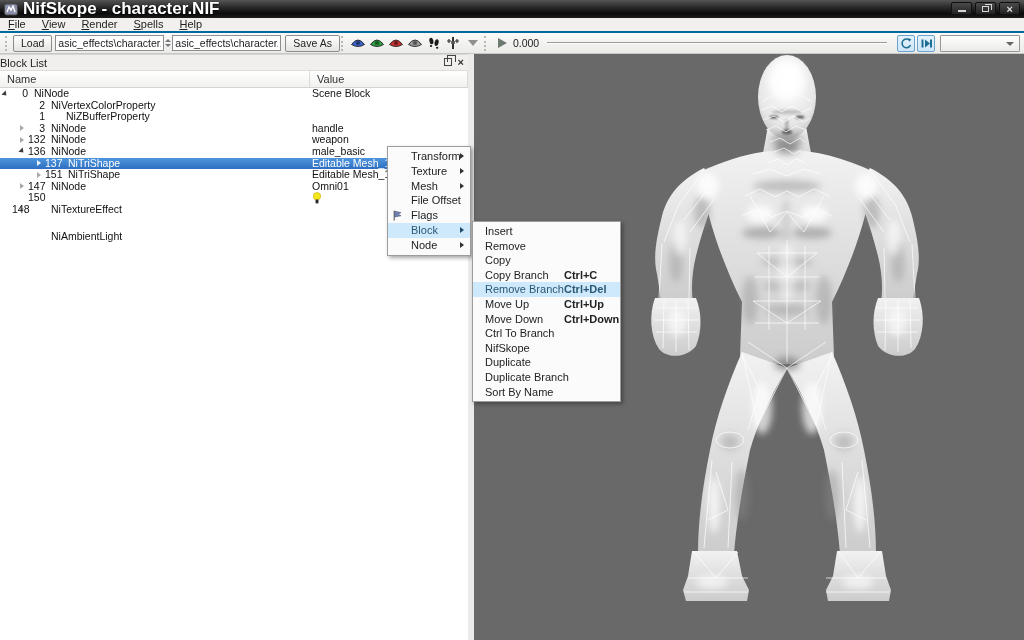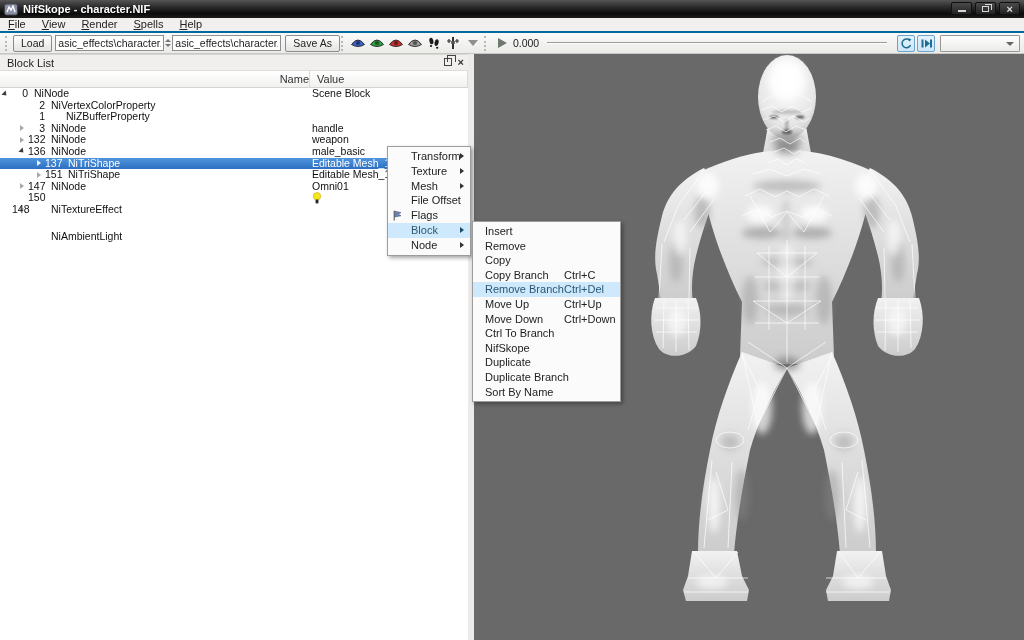--- a/index.html
+++ b/index.html
@@ -4,21 +4,21 @@
 <style>
   * { margin:0; padding:0; box-sizing:border-box; }
   html,body { width:1024px; height:640px; overflow:hidden; }
   body { font-family:"Liberation Sans","DejaVu Sans",sans-serif; font-size:11px; color:#222; background:#696969; }
   #window { position:relative; width:1024px; height:640px; overflow:hidden; background:#f0efed; }
 
   
   .titlebar { position:absolute; left:0; top:0; width:100%; height:18px;
     background:linear-gradient(180deg,#555 0%,#2a2a2a 40%,#0c0c0c 75%,#1c1c1c 100%);
     display:flex; align-items:center; padding-left:4px; }
-  .titlebar .title { color:#fff; font-weight:bold; font-size:11px; margin-left:5px; text-shadow:0 1px 2px #000; }
+  .titlebar .title { color:#fff; font-weight:bold; font-size:17px; margin-left:5px; text-shadow:0 1px 2px #000; }
   .app-icon { width:14px; height:13px; display:inline-block; }
   .winbtns { position:absolute; right:4px; top:2px; display:flex; gap:3px; }
   .wbtn { width:21px; height:13px; display:flex; align-items:center; justify-content:center;
     background:linear-gradient(#4a4a4a,#222); border:1px solid #111; border-radius:2px; cursor:default; }
   .glyph-min { width:8px; height:2px; background:#d5d5d5; margin-top:5px; }
   .glyph-restore { width:7px; height:6px; border:1px solid #d5d5d5; position:relative; }
   .glyph-restore:before { content:""; position:absolute; left:2px; top:-3px; width:6px; height:5px; border:1px solid #d5d5d5; border-bottom:none; border-left:none; }
   .glyph-close { color:#e0e0e0; font-size:11px; font-weight:bold; line-height:10px; }
 
   
@@ -45,29 +45,29 @@
   .time { font-size:10.5px; color:#222; margin:0 8px 0 2px; }
   .slider-track { flex:1; height:2px; background:#9c9c9a; border-bottom:1px solid #fdfdfd; margin-right:8px; }
   .toggle-btn { width:18px; height:17px; border:1px solid #69a3cf; background:linear-gradient(#e4f2fc,#cfe6f7);
     border-radius:2px; display:flex; align-items:center; justify-content:center; margin-left:2px; }
   .combo { width:80px; height:17px; border:1px solid #979797; background:linear-gradient(#ffffff,#ebebe9); position:relative; margin-left:5px; border-radius:1px; }
   .combo-arrow { position:absolute; right:5px; top:6px; width:0; height:0; border-left:4px solid transparent; border-right:4px solid transparent; border-top:4px solid #666; }
 
   
   .main { position:absolute; left:0; top:54px; width:1024px; height:586px; }
   .dock { position:absolute; left:0; top:0; width:468px; height:586px; background:#fff; border-top:1px solid #d7d7d5; }
-  .dock-title { height:16px; background:#f0efed; display:flex; align-items:center; padding-left:7px; color:#222; border-bottom:1px solid #dcdcda; position:relative; }
+  .dock-title { height:16px; background:#f0efed; display:flex; align-items:center; color:#222; border-bottom:1px solid #dcdcda; position:relative; }
   .dock-btns { position:absolute; right:4px; top:2px; display:flex; gap:6px; align-items:center; }
   .float-icon { width:8px; height:8px; border:1px solid #444; position:relative; background:#f0efed; }
   .float-icon:before { content:""; position:absolute; left:2px; top:-4px; width:7px; height:6px; border:1px solid #444; border-bottom:none; }
   .close-icon { font-size:11px; font-weight:bold; color:#333; line-height:10px; }
   .cols { height:17px; position:relative; }
   .col { position:absolute; top:0; height:17px; line-height:16px; padding-left:7px; color:#333;
     background:linear-gradient(#ffffff,#f1f1ef); border-right:1px solid #dbdbd9; border-bottom:1px solid #d4d4d2; }
-  .col-name { left:0; width:310px;text-align:right; }
+  .col-name { left:0; width:310px; }
   .col-value { left:310px; width:158px; }
 
   .tree { position:relative; width:468px; }
   .tree-row { position:relative; height:11.6px; line-height:11.6px; font-size:10.5px; color:#111; cursor:default; }
   .tree-row.selected { background:linear-gradient(#4e95dd,#2d6fc0); color:#fff; }
   .tr-exp { position:absolute; top:2.5px; width:0; height:0; }
   .exp-collapsed { border-top:3.5px solid transparent; border-bottom:3.5px solid transparent; border-left:4.5px solid #a9a9a9; }
   .selected .exp-collapsed { border-left-color:#e8f2ff; }
   .exp-expanded { border-top:3.5px solid transparent; border-bottom:3.5px solid transparent; border-left:4.5px solid #3a3a3a; transform:rotate(45deg); }
   .tr-num { position:absolute; width:17px; text-align:right; }
@@ -82,21 +82,21 @@
   #ctx-menu { left:387px; top:146px; width:84px; z-index:50; }
   #sub-menu { left:472px; top:221px; width:149px; z-index:60; }
   .cm-item { position:relative; height:14.8px; line-height:14.8px; padding-left:23px; font-size:11px; color:#222; cursor:default; }
   .cm-item.hl { background:#cde9fb; color:#2b5876; }
   .cm-icon { position:absolute; left:4px; top:2px; }
   .menu-arrow { position:absolute; right:6px; top:4.2px; width:0; height:0;
     border-top:3.2px solid transparent; border-bottom:3.2px solid transparent; border-left:4.5px solid #333; }
   .cm-item.hl .menu-arrow { border-left-color:#1d4a68; }
   .sm-item { position:relative; height:14.6px; line-height:14.6px; padding-left:12px; font-size:11px; color:#222; cursor:default; }
   .sm-item.hl { background:#cde9fb; color:#2b5876; }
-  .sm-shortcut { position:absolute; left:91px; }
+  .sm-shortcut { position:absolute; left:91px;font-weight:bold; }
 </style>
 </head>
 <body>
 
 <div id="window">
 
   <div class="titlebar">
     <span class="app-icon">
       <svg width="14" height="13" viewBox="0 0 14 13">
           <rect x="0.5" y="1" width="13" height="11" rx="2" fill="#8a8fa8" stroke="#444"></rect>

